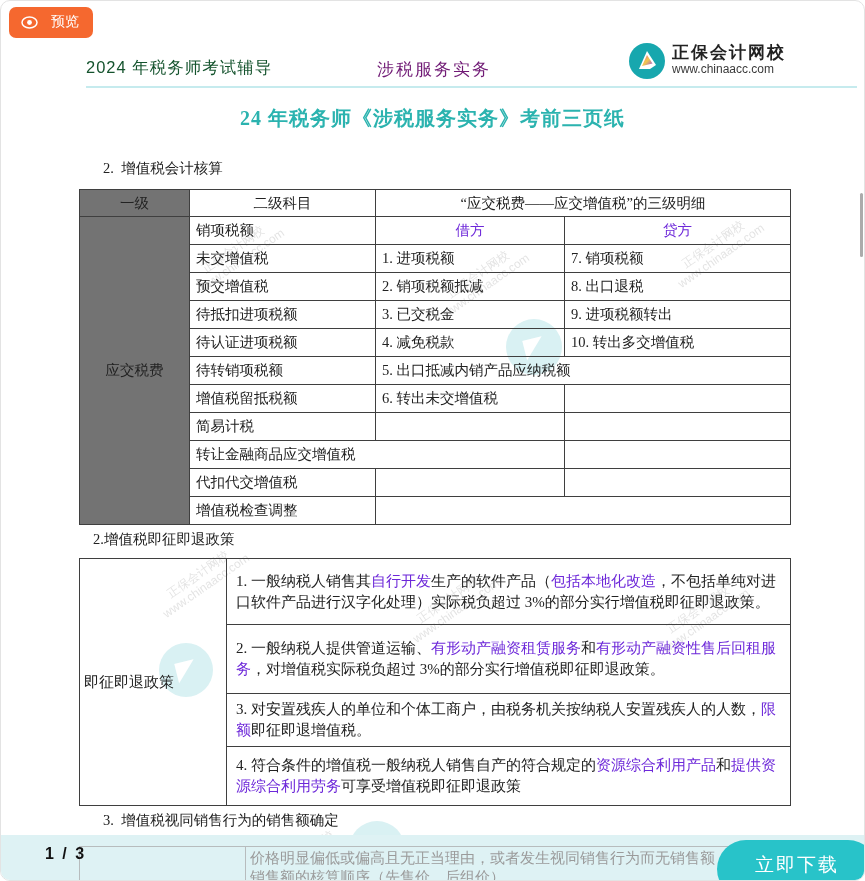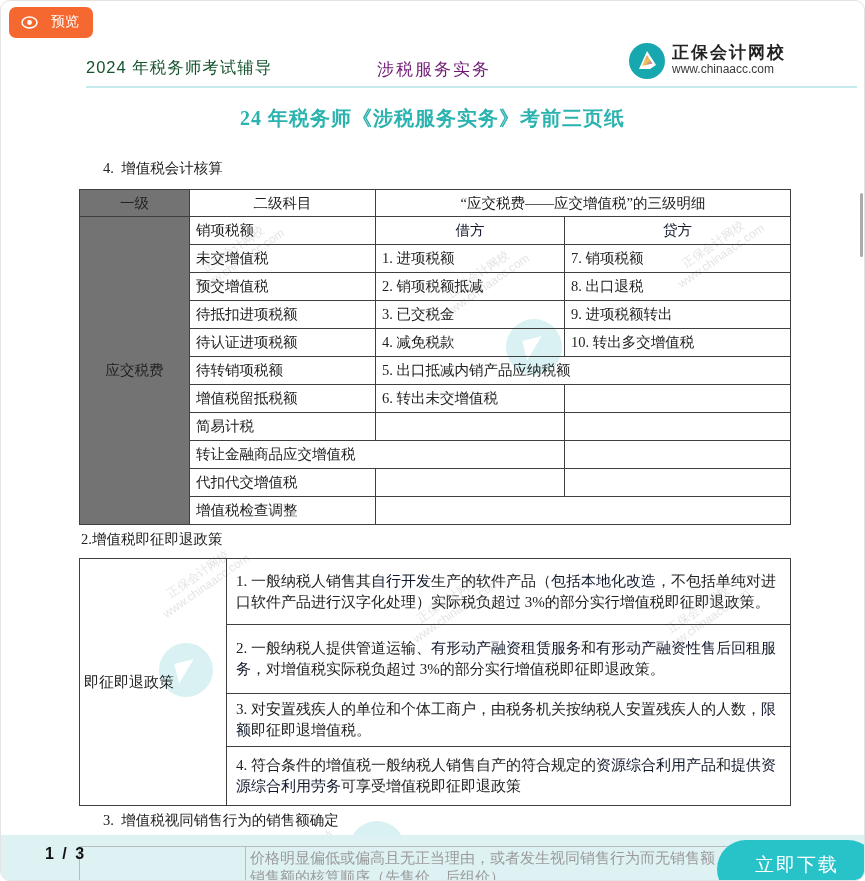--- a/index.html
+++ b/index.html
@@ -47,30 +47,30 @@
     letter-spacing:2px;color:#222;line-height:19px;
   }
   .logo-url{font-family:"Liberation Sans",sans-serif;font-size:12px;color:#3a3a3a;line-height:15px;}
   
   .doc-title{
     position:absolute;left:0;top:104px;width:100%;text-align:center;z-index:5;
     color:#2bb3af;font-size:20px;font-weight:bold;letter-spacing:1px;
   }
   .sec{position:absolute;z-index:5;font-size:14.5px;color:#222;white-space:pre;}
   .sec1{left:102px;top:158px;}
-  .sec2{left:80px;top:529px;}
+  .sec2{left:92px;top:529px;}
   .sec3{left:102px;top:810px;}
   table{border-collapse:collapse;table-layout:fixed;z-index:5;}
   td{border:1px solid #3f3f3f;box-sizing:border-box;overflow:hidden;}
   .t1{position:absolute;left:78px;top:188px;font-size:14.5px;color:#222;}
   .t1 td{height:28px;padding:0 6px;white-space:nowrap;}
   .t1 tr.h td{height:27px;}
   .gray{background:#737373;text-align:center;}
   .ctr{text-align:center;}
-  .red{color:#0f172a;margin-top:48px;}
+  .red{color:#6d28d9;margin-top:48px;}
   .t2{position:absolute;left:78px;top:557px;font-size:15px;color:#222;}
   .t2 td{padding:5px 9px;line-height:21px;vertical-align:middle;}
   .t2 .lbl{text-align:left;padding:0 4px;white-space:nowrap;}
   
   .overlay{position:absolute;left:0;top:834px;width:865px;height:47px;background:#def2f4;z-index:10;}
   .t3{
     position:absolute;left:78px;top:845px;width:710px;height:40px;z-index:11;
     border-top:1px solid #b7bcbd;border-left:1px solid #b7bcbd;border-right:1px solid #b7bcbd;
     box-sizing:border-box;
   }
@@ -138,21 +138,21 @@
       </svg>
     </span>
     <span>
       <div class="logo-name">正保会计网校</div>
       <div class="logo-url">www.chinaacc.com</div>
     </span>
   </div>
   <div class="hdr-rule"></div>
 
   <div class="doc-title">24 年税务师《涉税服务实务》考前三页纸</div>
-  <div class="sec sec1">4.  增值税会计核算</div>
+  <div class="sec sec1">2.  增值税会计核算</div>
 
   <table class="t1">
     <colgroup>
         <col style="width:110px">
         <col style="width:186px">
         <col style="width:189px">
         <col style="width:226px">
       </colgroup>
     <tbody>
         <tr class="h">

